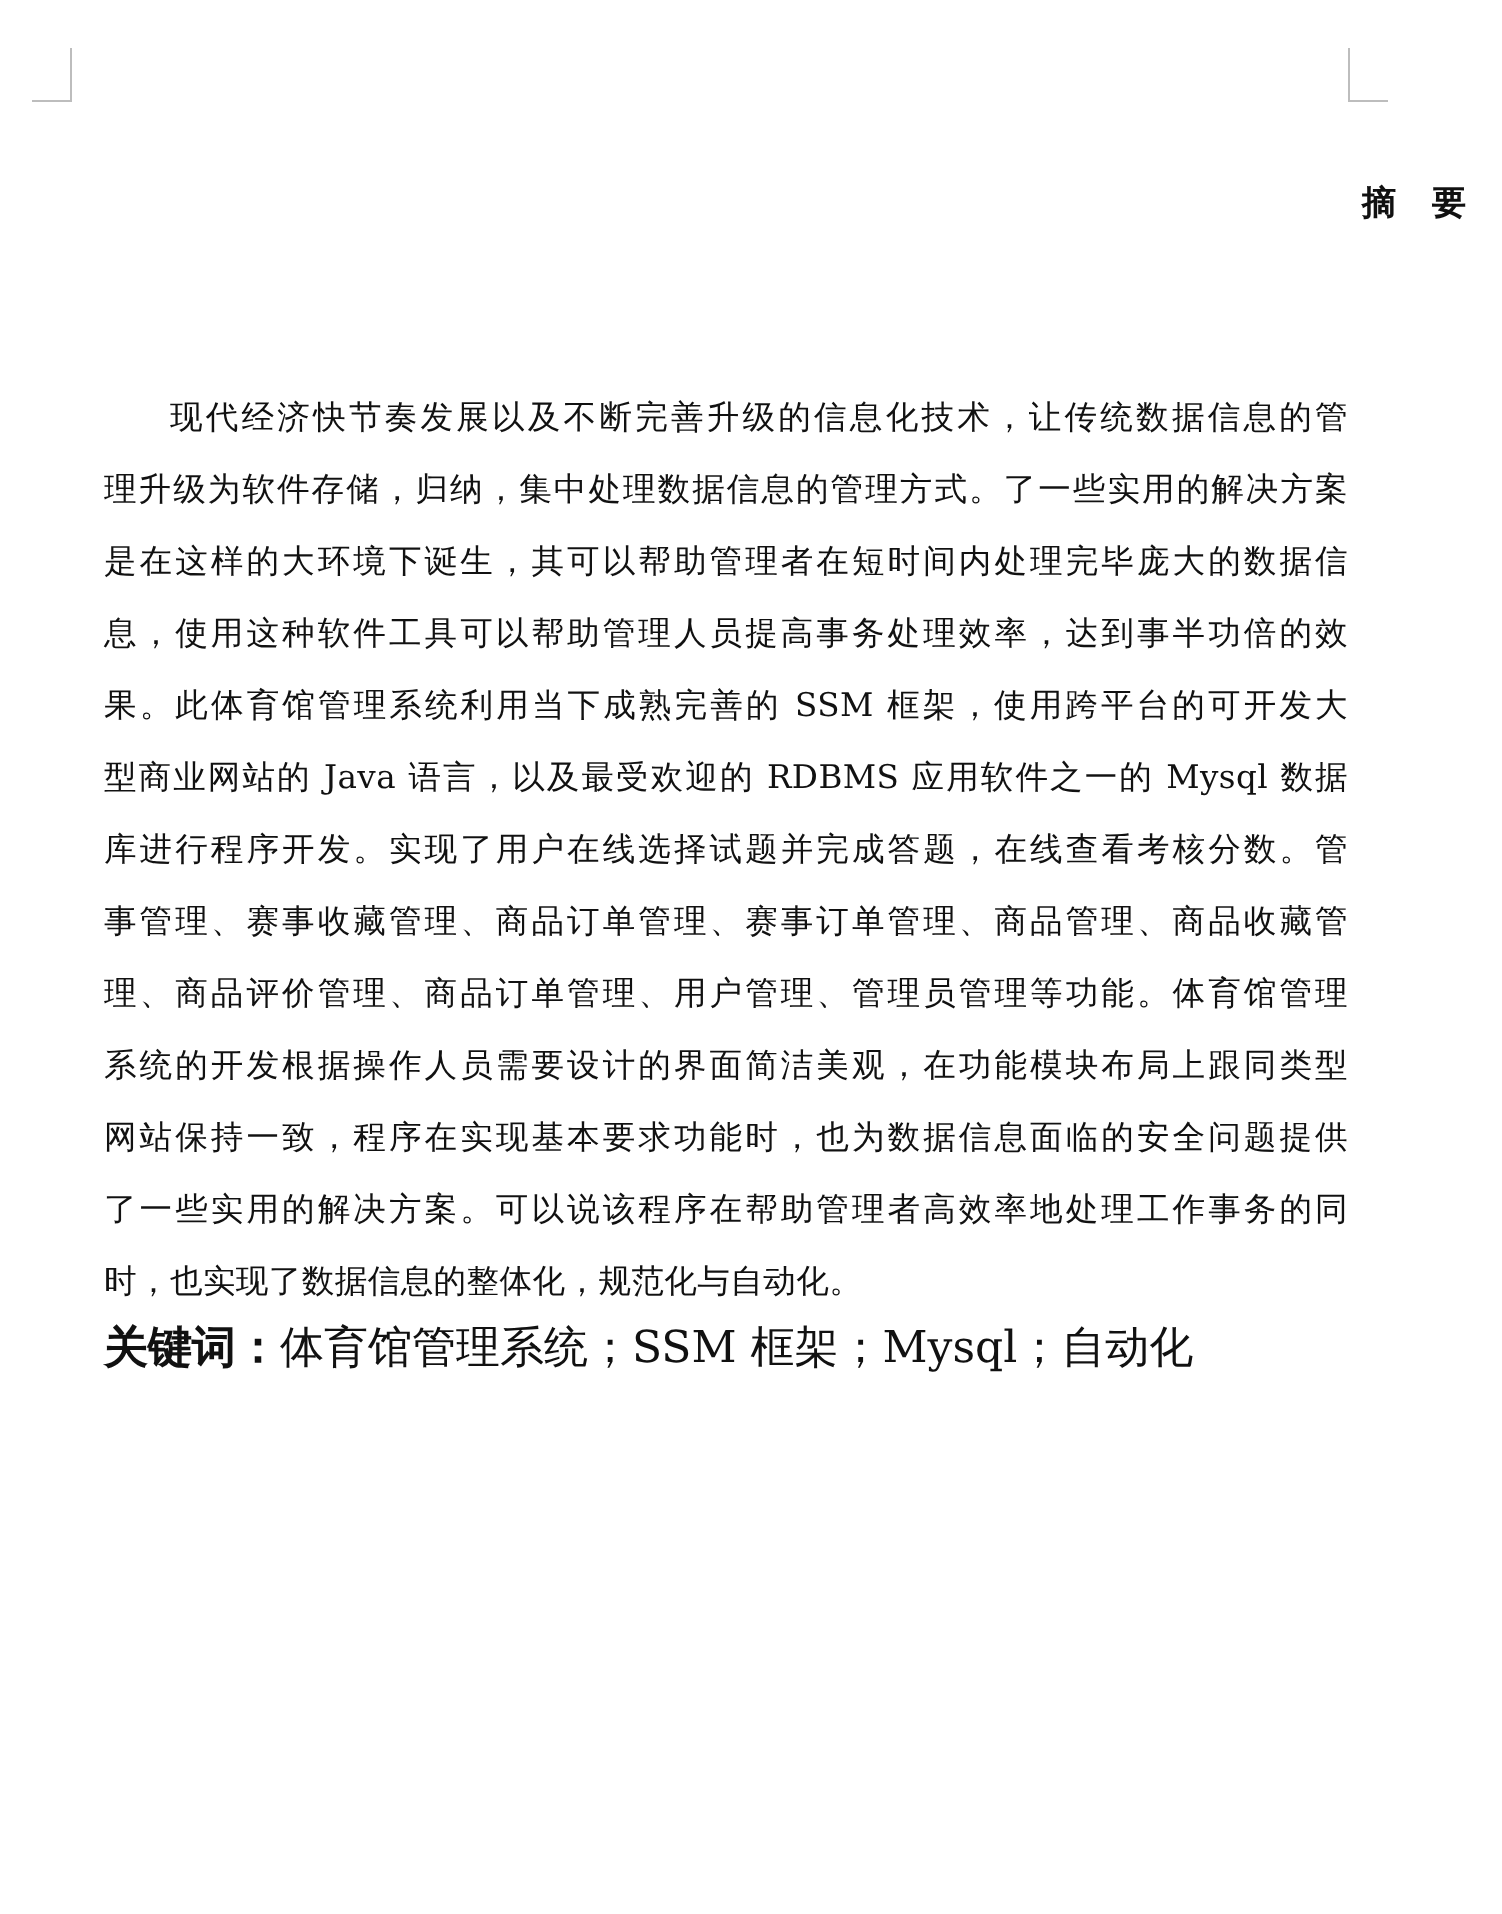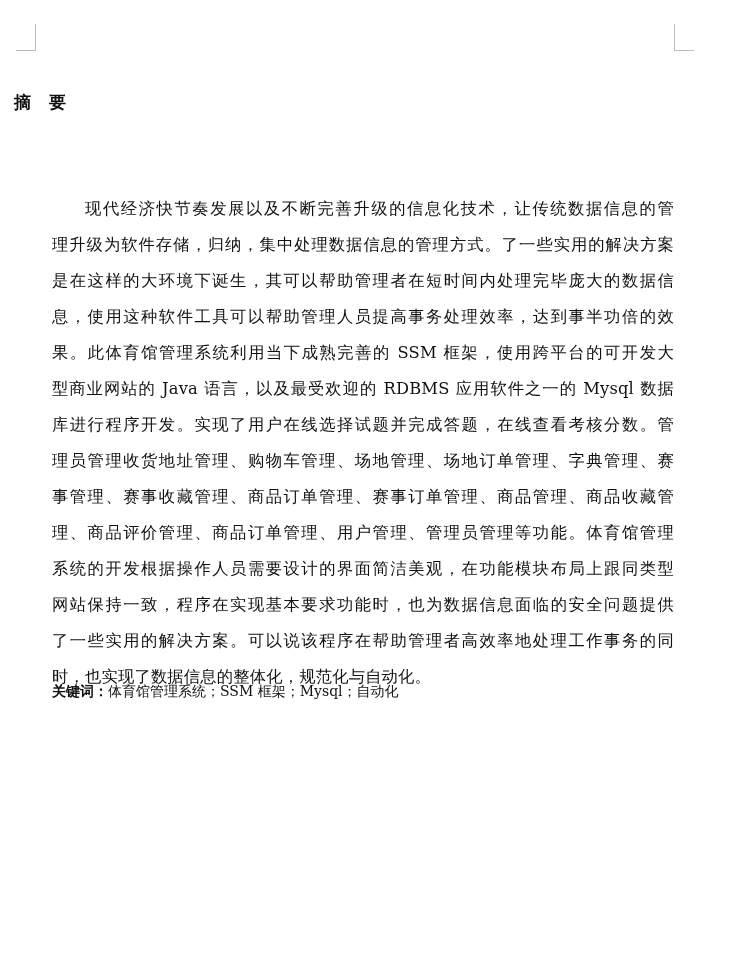--- a/index.html
+++ b/index.html
@@ -36,21 +36,21 @@
       height: 26px;
       border-left-width: 1px;
       border-bottom-width: 1px;
       left: 674px;
     }
     .title {
       position: absolute;
       left: 0;
       width: 751px;
       top: 90px;
-      text-align: left;
+      text-align: right;
       font-size: 17px;
       font-weight: bold;
       letter-spacing: 18px;
       padding-left: 14px;
       box-sizing: border-box;
       line-height: 24px;
     }
     .body-text {
       position: absolute;
       left: 52px;
@@ -69,22 +69,22 @@
     }
     .line.last {
       text-align-last: left;
     }
     .line.indent {
       padding-left: 33px;
     }
     .keywords {
       position: absolute;
       left: 52px;
-      top: 676px;
-      font-size: 14px;
+      top: 660px;
+      font-size: 22px;
       line-height: 30px;
       white-space: nowrap;
     }
     .kw-label {
       font-weight: bold;
       font-family: "DejaVu Sans", "Liberation Sans", sans-serif;
     }
   </style>
 </head>
 <body>
@@ -95,21 +95,20 @@
 <div class="title">摘要</div>
 
 <div class="body-text">
   <div class="line indent">现代经济快节奏发展以及不断完善升级的信息化技术，让传统数据信息的管</div>
   <div class="line">理升级为软件存储，归纳，集中处理数据信息的管理方式。了一些实用的解决方案</div>
   <div class="line">是在这样的大环境下诞生，其可以帮助管理者在短时间内处理完毕庞大的数据信</div>
   <div class="line">息，使用这种软件工具可以帮助管理人员提高事务处理效率，达到事半功倍的效</div>
   <div class="line">果。此体育馆管理系统利用当下成熟完善的 SSM 框架，使用跨平台的可开发大</div>
   <div class="line">型商业网站的 Java 语言，以及最受欢迎的 RDBMS 应用软件之一的 Mysql 数据</div>
   <div class="line">库进行程序开发。实现了用户在线选择试题并完成答题，在线查看考核分数。管</div>
-  <div class="line">理员管理收货地址管理、购物车管理、场地管理、场地订单管理、字典管理、赛</div>
   <div class="line">事管理、赛事收藏管理、商品订单管理、赛事订单管理、商品管理、商品收藏管</div>
   <div class="line">理、商品评价管理、商品订单管理、用户管理、管理员管理等功能。体育馆管理</div>
   <div class="line">系统的开发根据操作人员需要设计的界面简洁美观，在功能模块布局上跟同类型</div>
   <div class="line">网站保持一致，程序在实现基本要求功能时，也为数据信息面临的安全问题提供</div>
   <div class="line">了一些实用的解决方案。可以说该程序在帮助管理者高效率地处理工作事务的同</div>
   <div class="line last">时，也实现了数据信息的整体化，规范化与自动化。</div>
 </div>
 
 <div class="keywords">
   <span class="kw-label">关键词：</span><span>体育馆管理系统；SSM 框架；Mysql；自动化</span>

